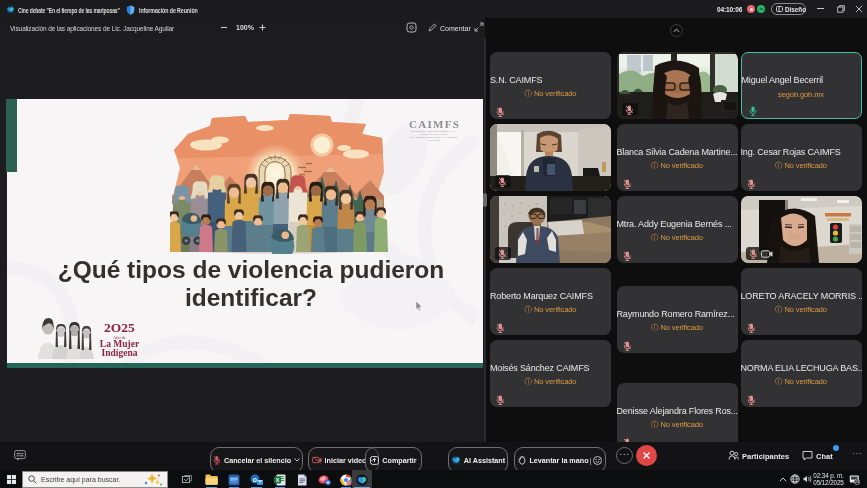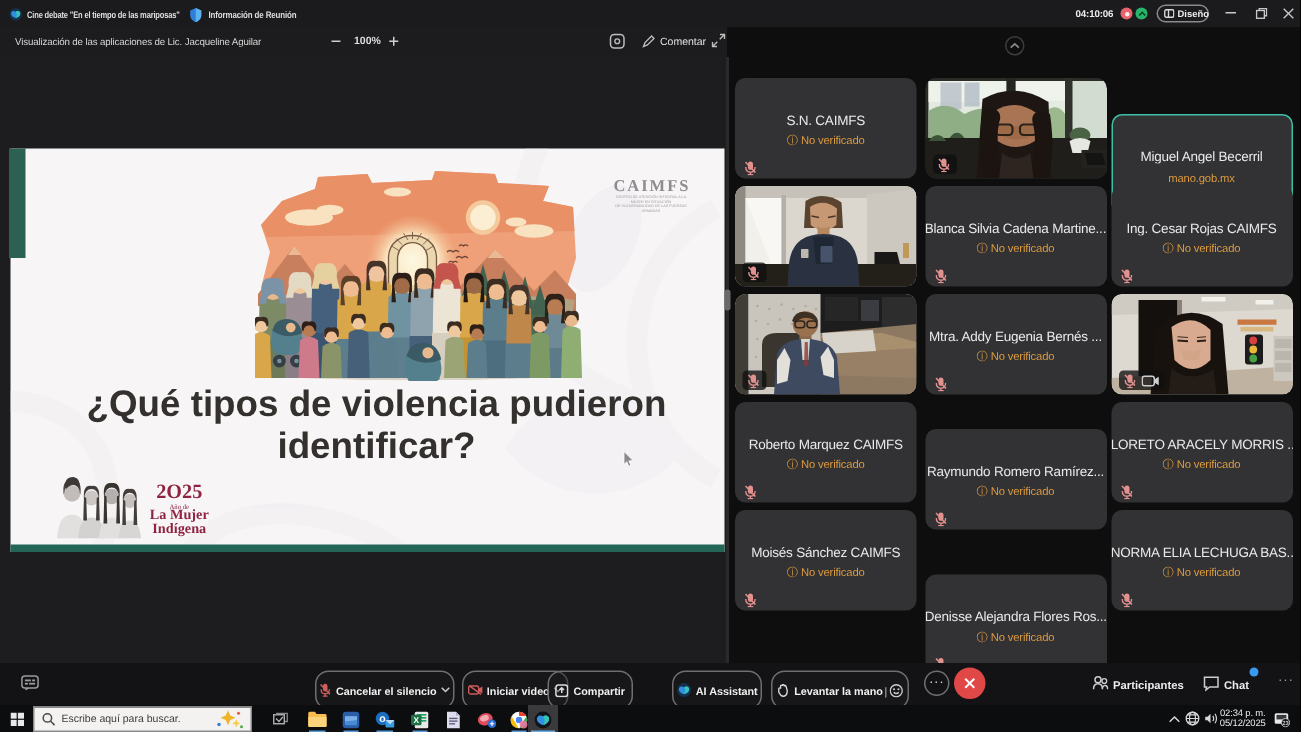--- a/index.html
+++ b/index.html
@@ -8,21 +8,21 @@
   .abs { position:absolute; }
   
   #titlebar { left:0; top:0; width:867px; height:18px; background:#1b1b1d; }
   #toolbar2 { left:0; top:18px; width:485px; height:20px; background:#1c1c1e; }
   #stage    { left:0; top:38px; width:485px; height:404px; background:#1d1d1f; }
   #rpanel   { left:485px; top:18px; width:382px; height:424px; background:#0e0e0f; }
   #divider  { left:484px; top:38px; width:2px; height:404px; background:#2a2a2c; }
   #ctrlbar  { left:0; top:442px; width:867px; height:28px; background:#131315; }
   #taskbar  { left:0; top:470px; width:867px; height:18px; background:#0c0d0f; }
   .tile { position:absolute; width:121px; height:67px; background:#323235; border-radius:7px; }
-  .tname { position:absolute; width:100%; text-align:center; top:23px; font-size:9px; color:#e9e9e9; white-space:nowrap; overflow:hidden; letter-spacing:-0.15px; }
+  .tname { position:absolute; width:100%; top:23px; font-size:9px; color:#e9e9e9; white-space:nowrap; overflow:hidden; letter-spacing:-0.15px; }
   .tver  { position:absolute; width:100%; text-align:center; top:37px; font-size:7.5px; color:#dd9b3f; letter-spacing:-0.1px; }
   .pill { position:absolute; height:17px; border:1px solid #6f6f71; border-radius:9px; color:#f0f0f0;
           font-size:7.2px; font-weight:bold; display:flex; align-items:center; padding:12px 3px; gap:3px; justify-content:center;
           background:rgba(30,30,32,0.4); white-space:nowrap; }
   .micoff { position:absolute; width:9px; height:10px; }
   .micoff2 { position:absolute; left:3px; top:2px; width:9px; height:10px; }
   .micbox { position:absolute; left:5px; top:51px; width:16px; height:13px; background:rgba(16,16,16,0.78); border-radius:3px; }
   .tile.vid { overflow:hidden; }
   .tile.vid > svg { position:absolute; left:0; top:0; border-radius:7px; }
 </style>
@@ -308,23 +308,23 @@
       <svg width="121" height="67" viewBox="0 0 121 67">
         <use href="#vidA"></use>
       </svg>
     <div class="micbox">
         <svg class="micoff2">
           <use href="#micslash"></use>
         </svg>
       </div>
   </div>
 
-  <div class="tile" style="left:255.5px;top:34px;border:1.5px solid #3fbfa5;margin-top:24px;">
+  <div class="tile" style="left:255.5px;top:34px;border:1.5px solid #3fbfa5;">
     <div class="tname" style="top:22px;">Miguel Angel Becerril</div>
-    <div class="tver">mano.gob.mx</div>
+    <div class="tver">segob.gob.mx</div>
     <svg class="abs" style="left:7px;top:53px" width="8" height="10" viewBox="0 0 8 10">
         <rect x="2.4" y="0.5" width="3.2" height="5.4" rx="1.6" fill="#35c08f"></rect>
         <path d="M1 4.2 Q1 7.6 4 7.6 Q7 7.6 7 4.2 M4 7.6 L4 9.4 M2.4 9.4 L5.6 9.4" stroke="#35c08f" stroke-width="0.9" fill="none"></path>
       </svg>
   </div>
 
   <div class="tile vid" style="left:5px;top:106px;">
       <svg width="121" height="67" viewBox="0 0 121 67">
         <use href="#vidB"></use>
       </svg>

